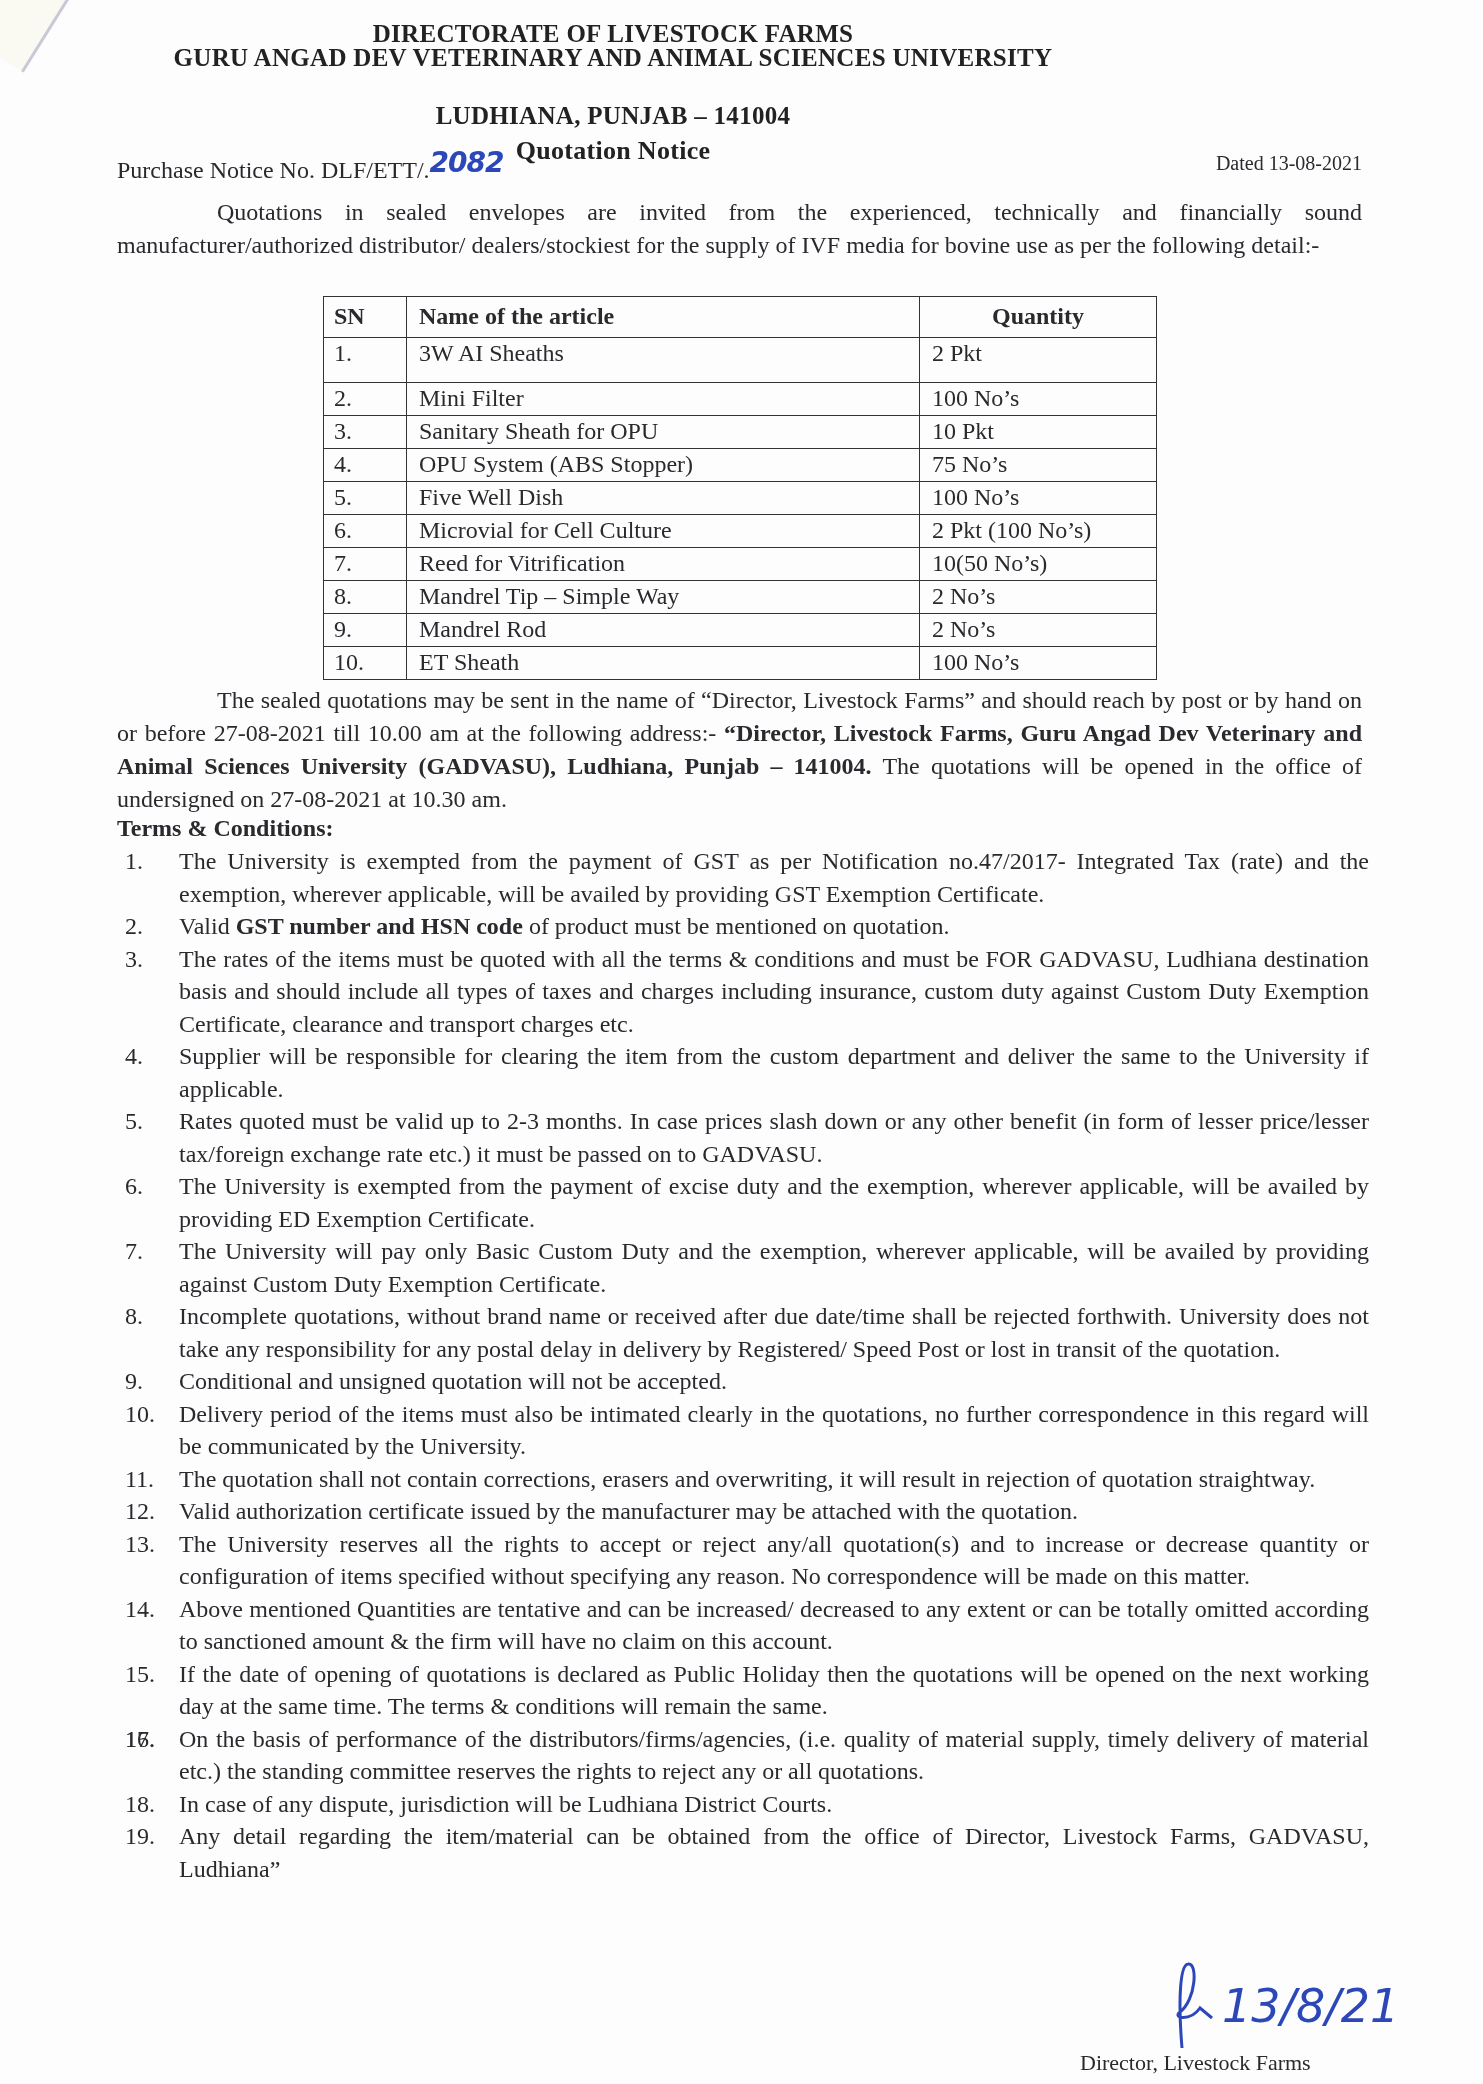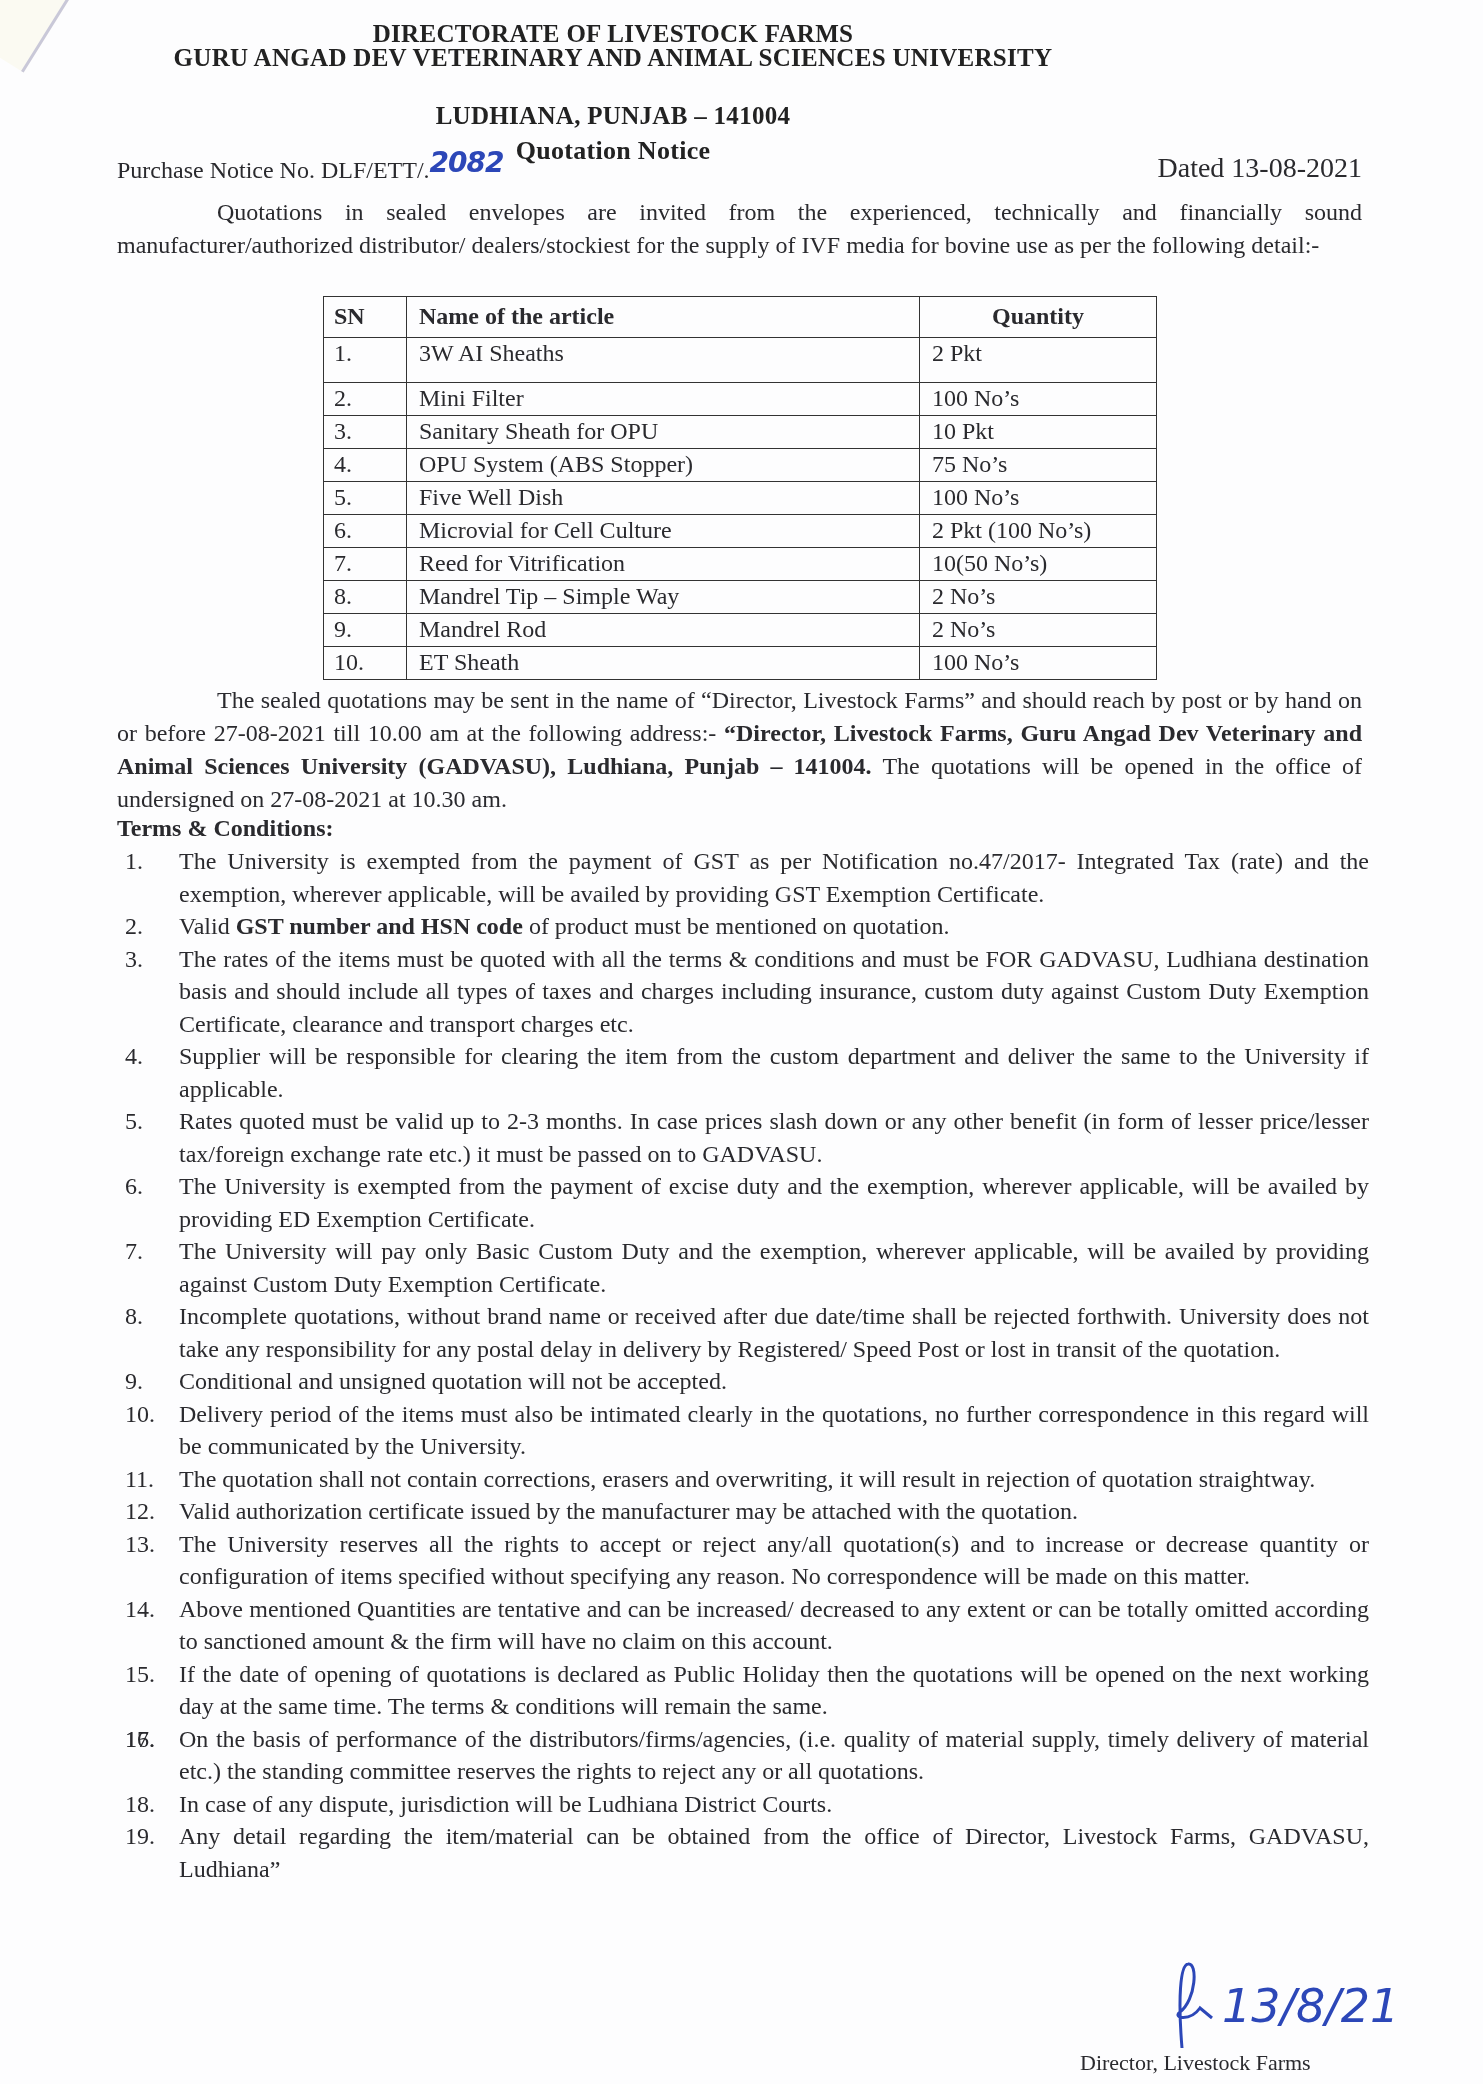--- a/index.html
+++ b/index.html
@@ -13,21 +13,21 @@
     position:absolute; left:-20px; top:-30px; width:70px; height:90px;
     border-right:3px solid #c9c8d8; transform:rotate(32deg); background:#fbfaf2;
   }
   .head { position:absolute; left:0; width:1226px; text-align:center; font-weight:bold; font-size:25px; letter-spacing:0.3px; color:#222; }
   .h1 { top:20px; }
   .h2 { top:44px; }
   .h3 { top:102px; }
   .h4 { top:120px; font-size:26px;margin-top:16px; }
   .purchase { position:absolute; left:117px; top:152px; font-size:24px; }
   .purchase .hand { font-family:"DejaVu Sans", sans-serif; font-style:italic; color:#2c47b8; font-size:28px; font-weight:bold; letter-spacing:-1px; position:relative; top:-6px; }
-  .dated { position:absolute; right:121px; top:152px; font-size:28px; }
+  .dated { position:absolute; right:121px; top:152px; font-size:20px; }
   .para {
     position:absolute; left:117px; width:1245px; font-size:24px; line-height:33px;
     text-align:justify; text-align-last:left;
   }
   .p-intro { top:196px; text-indent:100px; }
   table.items {
     position:absolute; left:323px; top:296px; width:834px;
     border-collapse:collapse; font-size:24px;
   }
   table.items td, table.items th {

